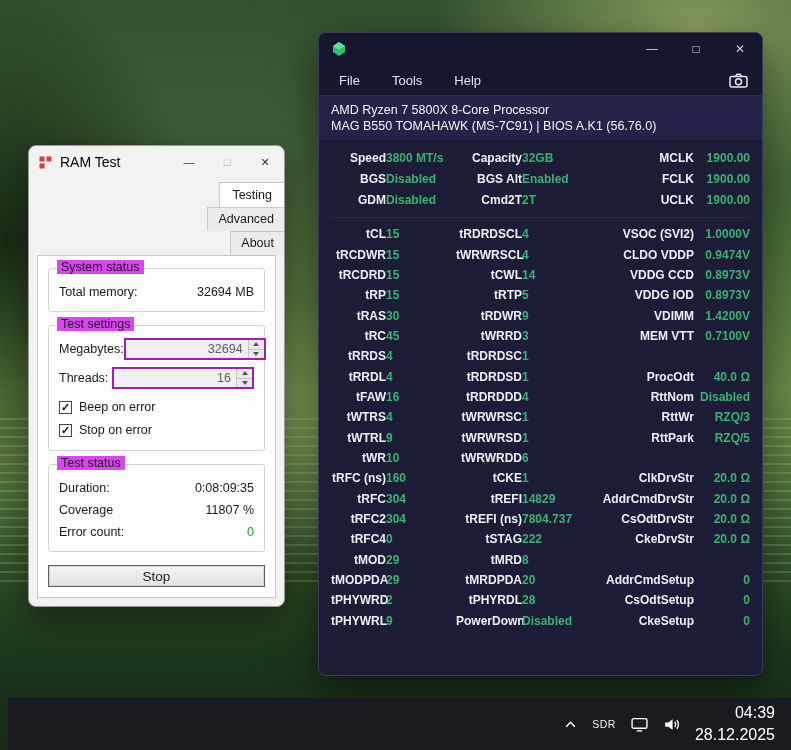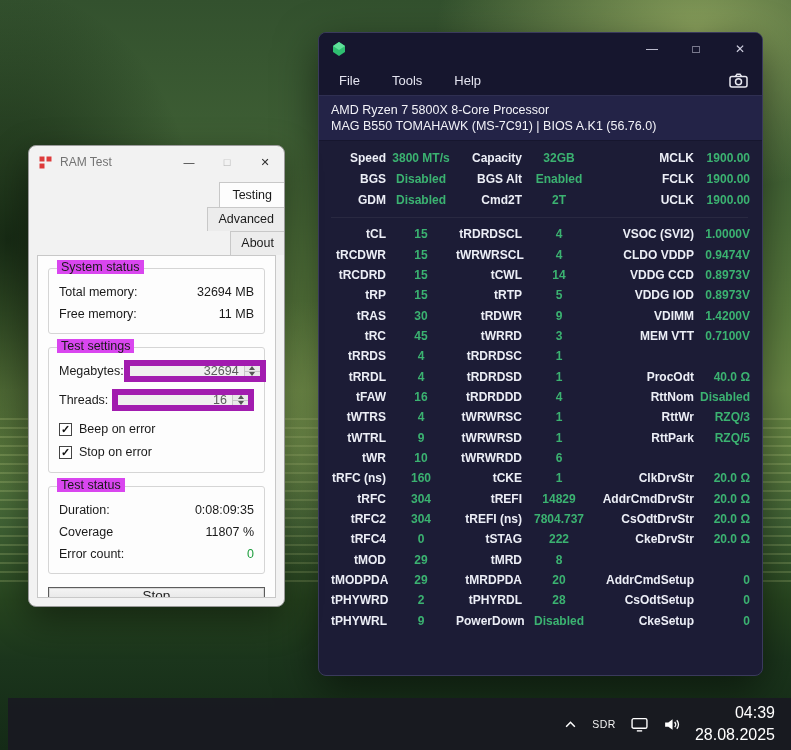--- a/index.html
+++ b/index.html
@@ -31,51 +31,51 @@
   .zt-menu-item { font-size:13px; color:#e4e4f0;margin-left:8px; }
   .zt-camera { margin-left:auto; display:inline-flex; }
   .zt-info { background:#232347; border-top:1px solid rgba(255,255,255,0.06); border-bottom:1px solid rgba(0,0,0,0.35);
     padding:6px 12px; font-size:12.5px; line-height:16px; color:#f2f2f8; flex:0 0 auto; }
   .zt-grid { display:grid; grid-template-columns:55px 70px 66px 74px 98px 56px; padding-left:12px; align-items:center; flex:0 0 auto; }
   #zt-top { grid-auto-rows:21px; margin-top:6px; }
   #zt-table { grid-auto-rows:20.35px; }
   .zt-sep { height:1px; background:rgba(255,255,255,0.06); margin:7px 14px 6px 12px; flex:0 0 auto; }
   .zc { font-size:12px; font-weight:600; white-space:nowrap; }
   .p0,.p2,.p4 { text-align:right; color:#eceef6; }
-  .p1,.p3 { text-align:center; color:#3bb271; }
+  .p1,.p3 { text-align:left; color:#3bb271; }
   .p5 { text-align:right; color:#3bb271; }
   .zt-footer { margin-top:auto; display:flex; align-items:center; padding:8px 16px 10px 12px;
     border-top:1px solid rgba(255,255,255,0.07); flex:0 0 auto; }
   .zt-dropdown { width:310px; height:26px; background:#15152c; border:1px solid #3c3c64; border-radius:3px;
     display:flex; align-items:center; justify-content:space-between; padding:0 9px; font-size:12px; color:#e8e8f2; }
   .zt-caret { width:0; height:0; border-left:4px solid transparent; border-right:4px solid transparent; border-top:5px solid #9f9fc4; }
   .zt-ddr { margin-left:auto; color:#80809c; font-size:13px; font-weight:600; }
 
   
   .rt { position:absolute; left:28px; top:145px; width:257px; height:462px;
     background:#f2f2f2; border:1px solid #9a9a9a; border-radius:8px;
     box-shadow:0 12px 36px rgba(0,0,0,0.45); overflow:hidden; display:flex; flex-direction:column; color:#1a1a1a; }
   .rt-titlebar { height:32px; display:flex; align-items:center; padding-left:10px; flex:0 0 auto; }
   .rt-icon { width:13px; height:13px; margin-right:8px; display:inline-flex; }
-  .rt-title { font-size:12px; color:#737373; }
+  .rt-title { font-size:14px; color:#000000; }
   .rt-controls { margin-left:auto; display:flex; height:100%; }
   .rt-btn { width:38px; height:100%; background:none; border:none; color:#303030; font-size:11px;
     font-family:"Liberation Sans",sans-serif; display:flex; align-items:center; justify-content:center; cursor:default; }
   .rt-btn.dim { color:#b0b0b0; }
   .rt-tabs { display:flex; align-items:flex-end; margin:4px 0 0 8px; position:relative; z-index:2;flex-direction:column; }
   .rt-tab { padding:4px 10px 5px; font-size:12.5px; background:#ececec; border:1px solid #c8c8c8; border-bottom:none; margin-right:-1px; color:#1a1a1a; }
   .rt-tab.active { background:#fdfdfd; padding:5px 12px 6px; margin-bottom:-1px; }
   .rt-panel { flex:1; margin:0 8px 8px; background:#fdfdfd; border:1px solid #c8c8c8; padding:12px 10px 10px; display:flex; flex-direction:column; overflow:hidden; }
   .rt-group { position:relative; border:1px solid #d5d5d5; border-radius:3px; padding:12px 10px 8px; margin-bottom:13px; }
   .rt-group-label { position:absolute; top:-9px; left:8px; background:#d946ef; padding:0 4px; font-size:12.5px; }
   .rt-row { display:flex; justify-content:space-between; line-height:22px; font-size:12.5px; }
   .rt-rval { text-align:right; }
   .rt-rval.green { color:#1e9e3e; }
   .rt-frow { display:flex; align-items:center; margin-bottom:7px; font-size:12.5px; }
-  .rt-spin { margin-left:auto; width:142px; height:22px; display:flex; border:6px solid #a21caf; background:#f0f0f0; }
+  .rt-spin { margin-left:auto; width:142px; height:22px; display:flex; border:2px solid #a21caf; background:#f0f0f0; }
   .rt-spin input { flex:1; min-width:0; border:none; background:transparent; text-align:right; padding-right:5px;
     font:12.5px "Liberation Sans",sans-serif; color:#5c5c5c; outline:none; }
   .rt-spin-btns { width:16px; border-left:1px solid #c6c6c6; display:flex; flex-direction:column; }
   .rt-spin-btns .sb { flex:1; display:flex; align-items:center; justify-content:center; background:#e9e9e9; }
   .rt-spin-btns .sb + .sb { border-top:1px solid #c6c6c6; }
   .tri-up { width:0; height:0; border-left:3px solid transparent; border-right:3px solid transparent; border-bottom:4px solid #555; }
   .tri-dn { width:0; height:0; border-left:3px solid transparent; border-right:3px solid transparent; border-top:4px solid #555; }
   .rt-crow { display:flex; align-items:center; gap:7px; line-height:23px; font-size:12.5px; }
   .rt-checkbox { width:13px; height:13px; border:1px solid #444; background:#fff; display:inline-flex;
     align-items:center; justify-content:center; font-size:11px; font-weight:bold; color:#111; line-height:1; }
@@ -298,24 +298,20 @@
     </div>
 
     <div class="rt-panel">
 
       <div class="rt-group">
         <span class="rt-group-label">System status</span>
         <div class="rt-row">
           <span>Total memory:</span>
           <span class="rt-rval">32694 MB</span>
         </div>
-        <div class="rt-row">
-          <span>Free memory:</span>
-          <span class="rt-rval">11 MB</span>
-        </div>
       </div>
 
       <div class="rt-group">
         <span class="rt-group-label">Test settings</span>
         <div class="rt-frow">
           <span>Megabytes:</span>
           <span class="rt-spin">
             <input value="32694" style="">
             <span class="rt-spin-btns">
               <span class="sb">
@@ -386,16 +382,16 @@
     </button>
     <button class="tb-item">
       <svg width="17" height="15" viewBox="0 0 16 14">
           <path d="M2 5v4h3l4 3V2L5 5H2z" fill="#fff"></path>
           <path d="M11 4.5a4 4 0 010 5" fill="none" stroke="#fff" stroke-width="1.2"></path>
           <path d="M13 3a6.5 6.5 0 010 8" fill="none" stroke="#fff" stroke-width="1.2"></path>
         </svg>
     </button>
     <div class="tb-clock">
       <div>04:39</div>
-      <div>28.08.2025</div>
+      <div>28.12.2025</div>
     </div>
   </footer>
 </div>
 
 </body></html>

